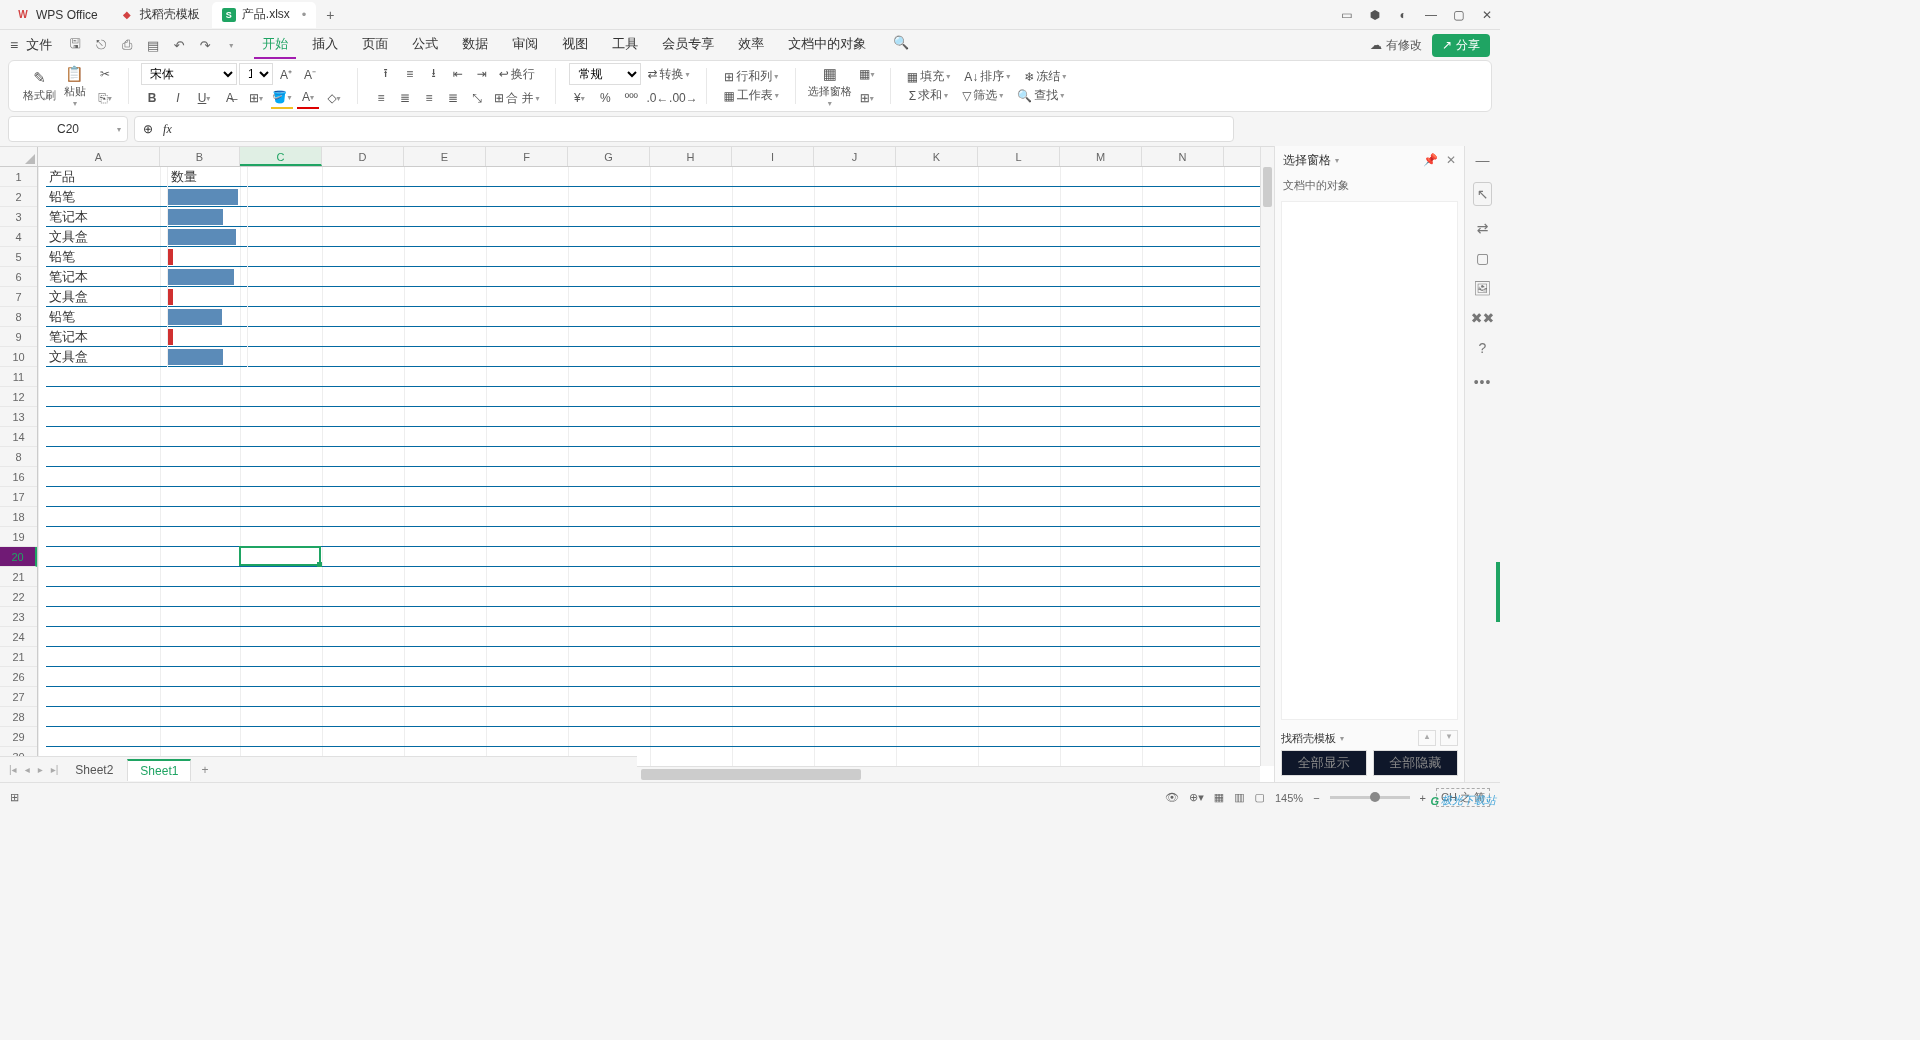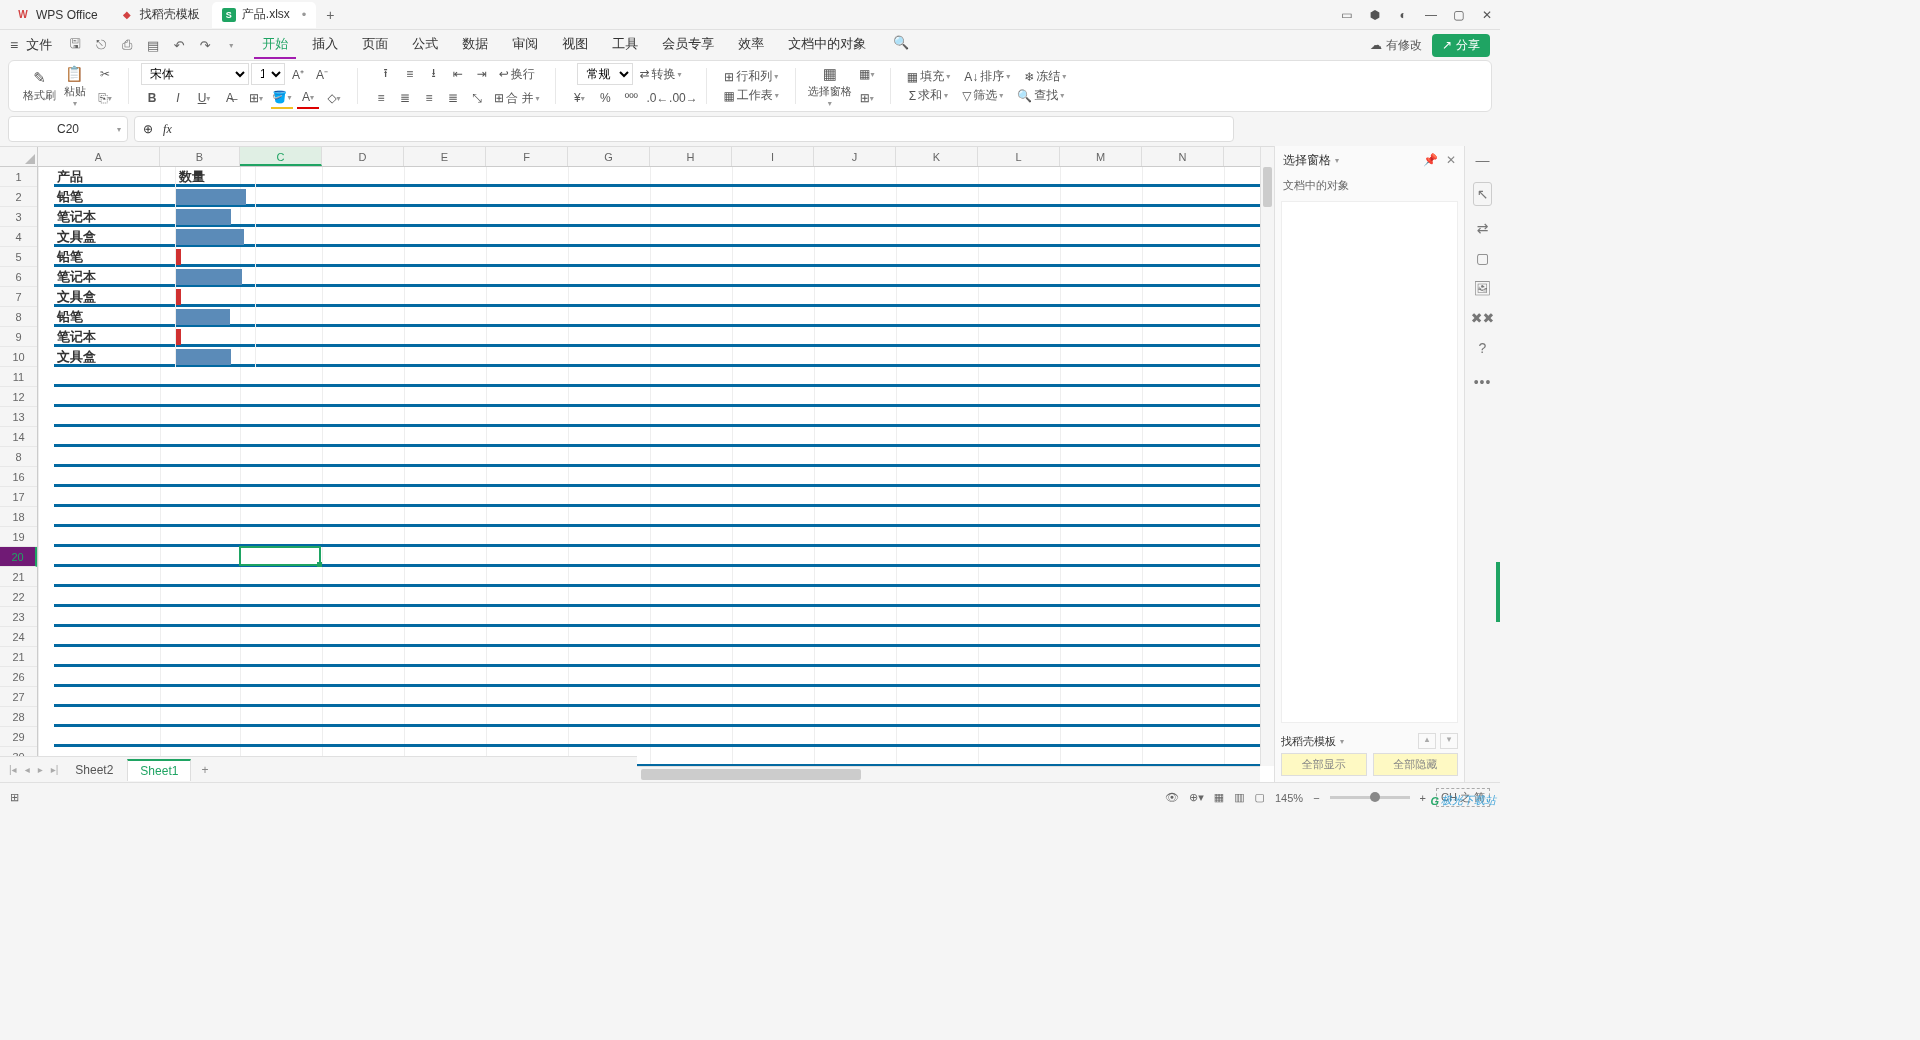--- a/index.html
+++ b/index.html
@@ -32,21 +32,21 @@
 
 
 .ribbon { background: #fff; border: 1px solid #e0e0e0; border-radius: 6px; margin: 0 8px; height: 52px; display: flex; align-items: center; padding: 0 8px; gap: 6px; }
 .ribbon-group { display: flex; align-items: center; gap: 4px; padding: 0 6px; }
 .ribbon-sep { width: 1px; height: 36px; background: #e8e8e8; }
 .ribbon-btn { display: flex; flex-direction: column; align-items: center; font-size: 11px; color: #555; min-width: 30px; cursor: pointer; }
 .ribbon-btn .ico { font-size: 15px; margin-bottom: 1px; }
 .ribbon-smallbtn { width: 22px; height: 22px; display: inline-flex; align-items: center; justify-content: center; color: #555; font-size: 12px; cursor: pointer; }
 .ribbon-label { font-size: 12px; color: #555; padding: 0 4px; cursor: pointer; display: inline-flex; align-items: center; gap: 2px; }
 .font-select { border: 1px solid #ddd; background: #fff; height: 22px; font-size: 12px; padding: 0 4px; }
-.font-name { width: 108px; }
+.font-name { width: 96px; }
 .font-size { width: 34px; }
 .drop { font-size: 8px; color: #999; }
 .color-under { border-bottom: 2px solid #f0c020; padding-bottom: 0; }
 .color-under-red { border-bottom: 2px solid #d00; }
 .ribbon-col { display: flex; flex-direction: column; gap: 2px; }
 
 
 .fxrow { height: 26px; display: flex; align-items: stretch; margin: 4px 8px 0 8px; gap: 6px; }
 .namebox { width: 120px; border: 1px solid #ddd; background: #fff; border-radius: 4px; display: flex; align-items: center; padding: 0 8px; font-size: 12px; justify-content: center; position: relative; }
 .namebox .drop { position: absolute; right: 6px; }
@@ -58,21 +58,21 @@
 .sheet-area { flex: 1; position: relative; background: #fff; overflow: hidden; border-top: 1px solid #ddd; }
 .colhdr-row { position: absolute; top: 0; left: 38px; right: 14px; height: 20px; display: flex; background: #f5f5f5; border-bottom: 1px solid #ccc; }
 .colhdr { border-right: 1px solid #ddd; text-align: center; font-size: 11px; color: #666; line-height: 20px; }
 .colhdr.sel { background: #e0efe4; color: #1fa463; border-bottom: 2px solid #1fa463; }
 .corner { position: absolute; top: 0; left: 0; width: 38px; height: 20px; background: #f5f5f5; border-right: 1px solid #ccc; border-bottom: 1px solid #ccc; }
 .corner::after { content: ""; position: absolute; right: 2px; bottom: 2px; border: 5px solid transparent; border-right-color: #bbb; border-bottom-color: #bbb; }
 .rowhdr-col { position: absolute; top: 20px; left: 0; width: 38px; bottom: 16px; background: #f5f5f5; border-right: 1px solid #ccc; }
 .rowhdr { height: 20px; border-bottom: 1px solid #e8e8e8; text-align: center; font-size: 11px; color: #666; line-height: 20px; }
 .rowhdr.sel { background: #701a75; color: #1fa463; border-right: 2px solid #1fa463; }
 .grid { position: absolute; top: 20px; left: 38px; right: 14px; bottom: 16px; }
-.row { position: absolute; left: 16px; right: 0; height: 20px; border-bottom: 3px solid #0369a1; font-weight: bold; }
+.row { position: absolute; left: 8px; right: 0; height: 20px; border-bottom: 1px solid #0369a1; }
 .cell { position: absolute; top: 0; height: 20px; border-right: 1px solid #eee; font-size: 13px; padding: 0 3px; line-height: 20px; overflow: hidden; }
 .databar { position: absolute; top: 2px; height: 16px; background: #5b8bb8; }
 .redmark { position: absolute; top: 2px; height: 16px; width: 5px; background: #d03030; left: 0; }
 .cursor-cell { position: absolute; border: 2px solid #1fa463; pointer-events: none; }
 .cursor-cell::after { content: ""; position: absolute; right: -3px; bottom: -3px; width: 5px; height: 5px; background: #1fa463; }
 
 .vscroll { position: absolute; top: 0; right: 0; width: 14px; bottom: 16px; background: #f5f5f5; border-left: 1px solid #e0e0e0; }
 .vscroll .thumb { position: absolute; top: 20px; left: 2px; right: 2px; height: 40px; background: #ccc; border-radius: 2px; }
 .hscroll { position: absolute; left: 50%; right: 14px; bottom: 0; height: 16px; background: #f5f5f5; border-top: 1px solid #e0e0e0; }
 .hscroll .thumb { position: absolute; left: 4px; top: 2px; bottom: 2px; width: 220px; background: #ccc; border-radius: 2px; }
@@ -80,21 +80,21 @@
 
 .sidepanel { width: 190px; border-left: 1px solid #e0e0e0; background: #fafafa; display: flex; flex-direction: column; }
 .sp-title { height: 28px; display: flex; align-items: center; padding: 0 8px; font-size: 12px; gap: 4px; }
 .sp-title .sp-actions { margin-left: auto; display: flex; gap: 8px; color: #888; }
 .sp-sub { font-size: 11px; color: #666; padding: 4px 8px; font-family: Liberation Serif, serif; }
 .sp-body { flex: 1; margin: 4px 6px; background: #fff; border: 1px solid #eee; }
 .sp-foot { padding: 6px; display: flex; flex-direction: column; gap: 4px; }
 .sp-order { font-size: 11px; display: flex; align-items: center; gap: 4px; }
 .sp-order .nav { border: 1px solid #ddd; width: 18px; height: 16px; text-align: center; font-size: 9px; color: #aaa; }
 .sp-buttons { display: flex; gap: 6px; }
-.sp-buttons button { flex: 1; border: 1px solid #ddd; background: #fef9c3; font-size: 11px; padding: 3px 12px; color: #888; }
+.sp-buttons button { flex: 1; border: 1px solid #ddd; background: #0f172a; font-size: 13px; padding: 3px 12px; color: #888; }
 
 .right-rail { width: 36px; border-left: 1px solid #e0e0e0; background: #f5f5f5; display: flex; flex-direction: column; align-items: center; padding-top: 6px; gap: 14px; color: #777; font-size: 14px; }
 .right-rail .rail-btn { cursor: pointer; }
 .right-rail .dots { margin-top: 4px; letter-spacing: 1px; } 
 .sheet-tabs { position: absolute; bottom: 0; left: 0; height: 26px; right: 50%; display: flex; align-items: center; background: #f5f5f5; border-top: 1px solid #e0e0e0; padding: 0 6px; gap: 2px; }
 .sheet-nav { color: #aaa; padding: 0 3px; font-size: 10px; }
 .sheet-tab { padding: 3px 12px; font-size: 12px; cursor: pointer; color: #555; }
 .sheet-tab.active { background: #fff; color: #1fa463; border-top: 2px solid #1fa463; border-left: 1px solid #ddd; border-right: 1px solid #ddd; }
 .sheet-add { padding: 0 8px; color: #888; }
 
@@ -226,21 +226,21 @@
       <span class="ribbon-smallbtn">≣</span>
       <span class="ribbon-smallbtn">≡</span>
       <span class="ribbon-smallbtn">≣</span>
       <span class="ribbon-smallbtn">⤡</span>
       <span class="ribbon-label">⊞<span>合 并</span><span class="drop">▾</span></span>
     </div>
   </div>
   <div class="ribbon-sep"></div>
   <div class="ribbon-group" style="flex-direction:column; gap:2px">
     <div style="display:flex; gap:2px; align-items:center">
-      <select class="font-select" style="width:56px"><option>常规</option></select>
+      <select class="font-select" style="width:72px"><option>常规</option></select>
       <span class="ribbon-label">⇄<span>转换</span><span class="drop">▾</span></span>
     </div>
     <div style="display:flex; gap:4px">
       <span class="ribbon-smallbtn">¥<span class="drop">▾</span></span>
       <span class="ribbon-smallbtn">%</span>
       <span class="ribbon-smallbtn">ººº</span>
       <span class="ribbon-smallbtn">.0←</span>
       <span class="ribbon-smallbtn">.00→</span>
     </div>
   </div>

